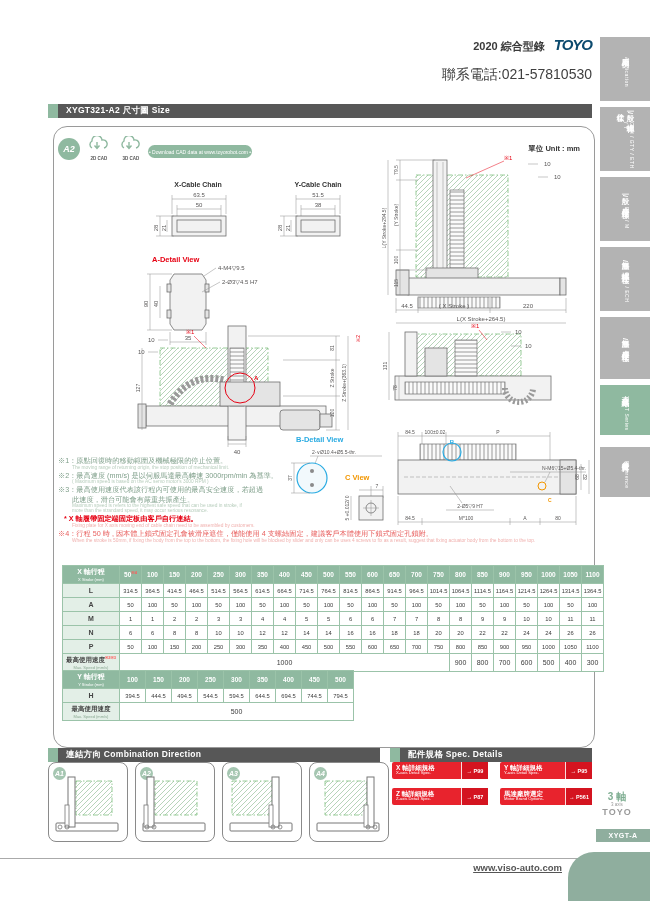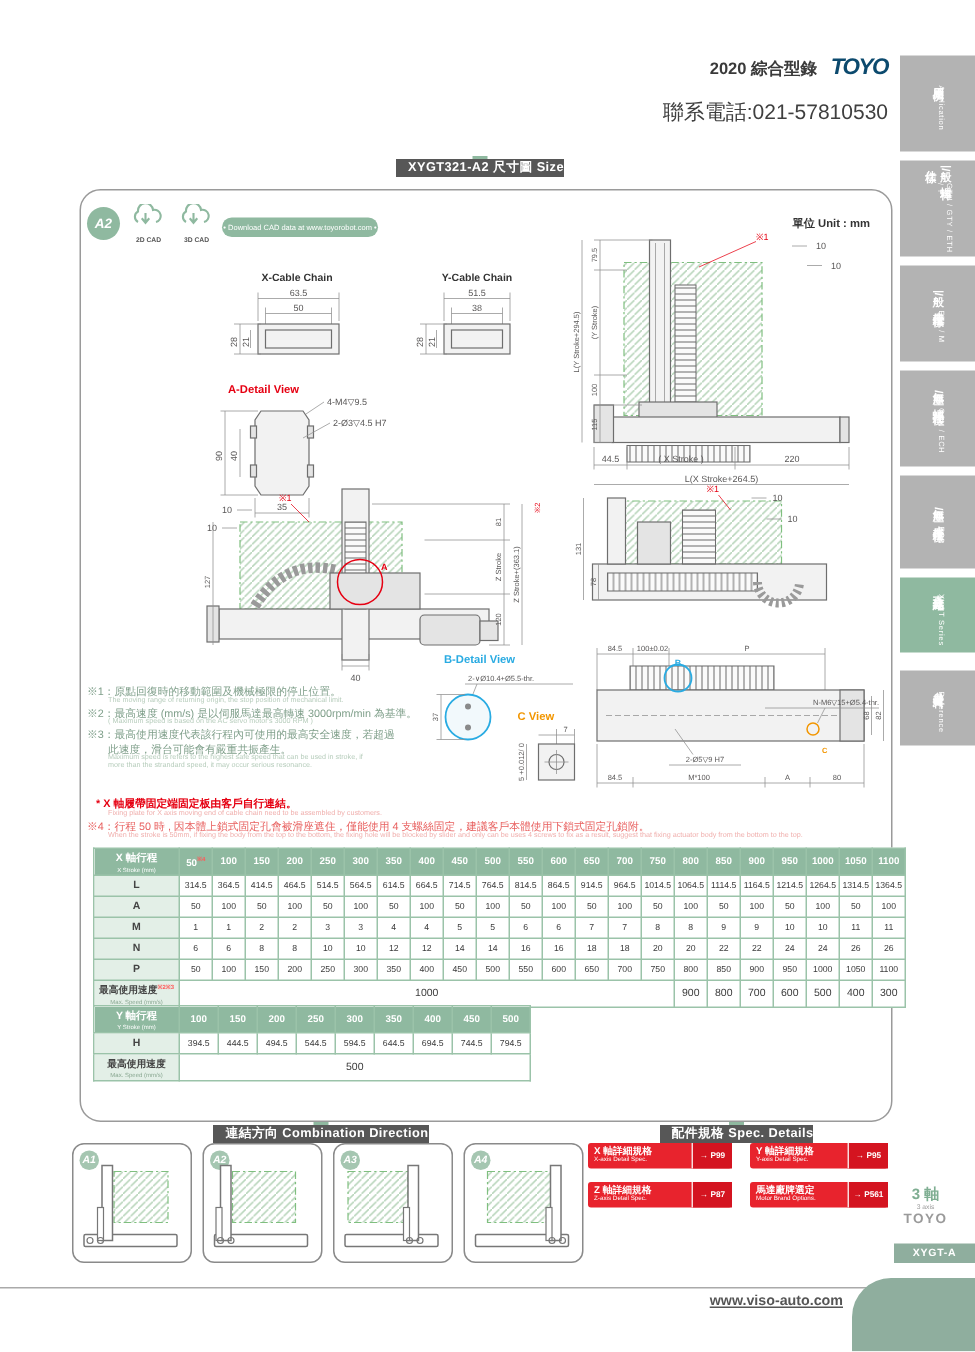--- a/index.html
+++ b/index.html
@@ -10,21 +10,21 @@
   .catalog-line{top:36px;right:58px;font-size:11px;font-weight:bold;color:#3a3a3a;}
   .brand-logo{font-style:italic;font-weight:900;font-size:15px;letter-spacing:-1px;color:#0c4a6e;margin-left:6px;}
   .phone{top:66px;right:58px;font-size:14px;color:#3f3f3f;}
   
   .side-tab{left:600px;width:50px;background:#b3b3b3;color:#fff;display:flex;align-items:center;justify-content:center;}
   .side-tab.active{background:#8fb9a0;}
   .vtext{writing-mode:vertical-rl;text-orientation:mixed;display:flex;gap:2px;}
   .vtext .zh{font-size:7.5px;font-weight:bold;letter-spacing:1px;}
   .vtext .en{font-size:5px;letter-spacing:.5px;}
   
-  .bar{height:14px;display:flex;align-items:center;flex-direction:column;}
+  .bar{height:14px;display:flex;align-items:center;}
   .bar .sq{width:10px;height:14px;background:#8fb9a0;}
   .bar .bg{flex:1;height:14px;background:#575757;color:#fff;display:flex;align-items:center;padding-left:8px;
            font-size:8.5px;font-weight:bold;letter-spacing:.3px;}
   
   .content-box{left:53px;top:126px;width:540px;height:620px;border:1px solid #9a9a9a;border-radius:14px;}
   .unit{right:70px;top:144px;font-size:7.5px;font-weight:bold;color:#333;}
   .a2-badge{left:58px;top:138px;width:22px;height:22px;border-radius:50%;background:#8fb9a0;color:#fff;
             font-size:9px;font-weight:bold;font-style:italic;display:flex;align-items:center;justify-content:center;}
   .cad{width:30px;text-align:center;}
   .cad .lbl{font-size:4.5px;color:#555;font-weight:bold;}
@@ -42,21 +42,21 @@
   .shape{stroke:#6e6e6e;stroke-width:.8;fill:#f2f2f2;}
   .shape2{stroke:#6e6e6e;stroke-width:.8;fill:#e4e4e4;}
   .hatchr{fill:url(#hatch);stroke:#7fbf7f;stroke-width:.8;stroke-dasharray:5 2 1.5 2;}
   .chainv{fill:url(#rungsV);stroke:#6e6e6e;stroke-width:.7;}
   .chainh{fill:url(#rungsH);stroke:#6e6e6e;stroke-width:.7;}
   .dtitle{font-size:7.5px;font-weight:bold;}
   
   .notes{left:58px;top:455px;width:335px;line-height:1.05;}
   .note-zh{font-size:7.2px;color:#7f9f8a;margin-top:2px;}
   .note-en{font-size:4.8px;color:#b7cdbc;margin-left:14px;}
-  .note-redb{font-size:7.2px;color:#e60012;font-weight:bold;margin-left:6px;margin-top:19px;}
+  .note-redb{font-size:7.2px;color:#e60012;font-weight:bold;margin-left:6px;margin-top:2px;}
   .note-red{font-size:7.2px;color:#e8605f;margin-top:2px;}
   .note-enred{font-size:4.8px;color:#f0b0ae;margin-left:14px;}
   .wide{width:530px;}
   
   table{border-collapse:collapse;table-layout:fixed;background:#fff;}
   .spec-table th,.spec-table td{border:1px solid #9bc3a9;text-align:center;padding:0;overflow:hidden;white-space:nowrap;}
   .spec-table thead th{background:#8fb9a0;color:#fff;font-size:6.5px;font-weight:bold;height:17px;}
   .spec-table thead th.corner{font-size:7px;}
   .spec-table thead .sub{display:block;font-size:4px;font-weight:normal;}
   .spec-table tbody th{background:#e3efe7;color:#444;font-size:7px;height:13px;}

